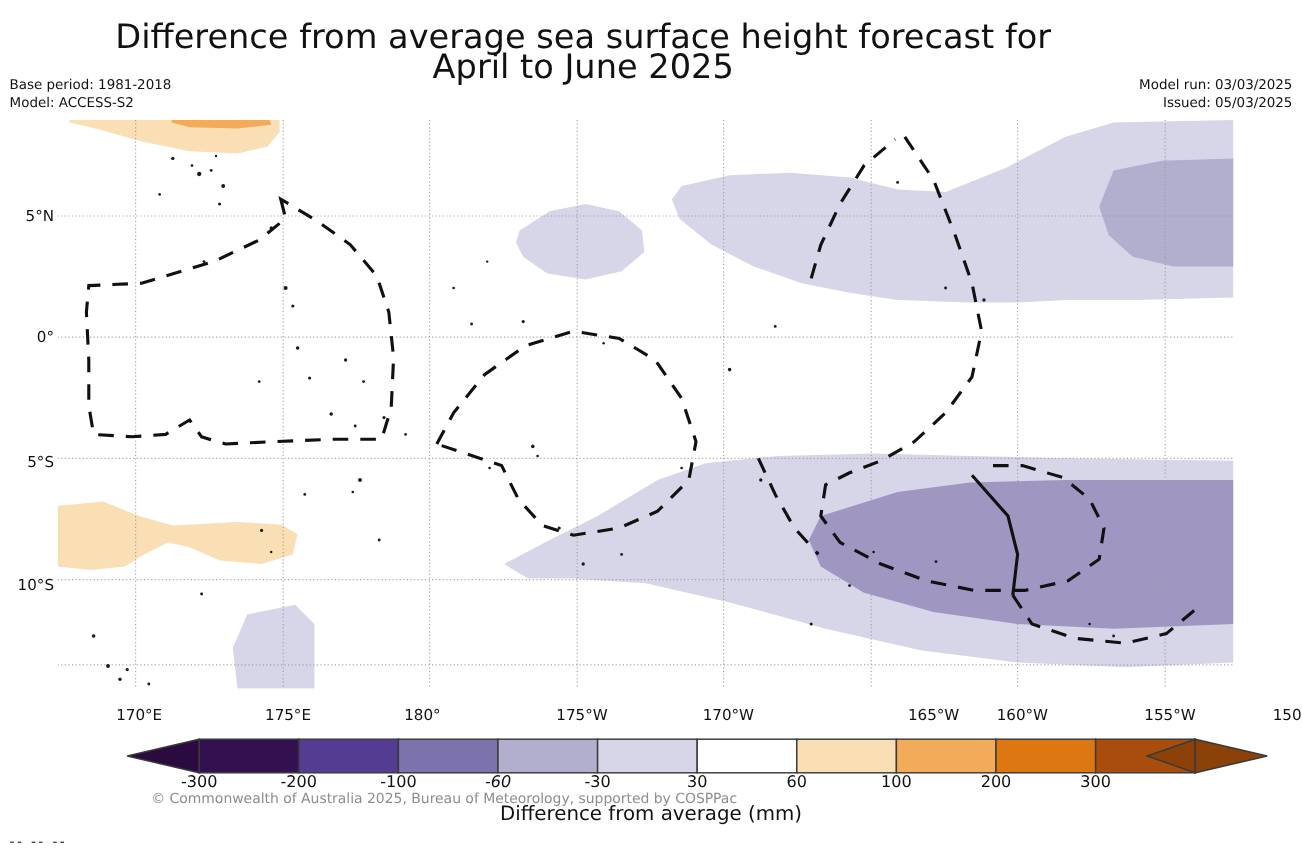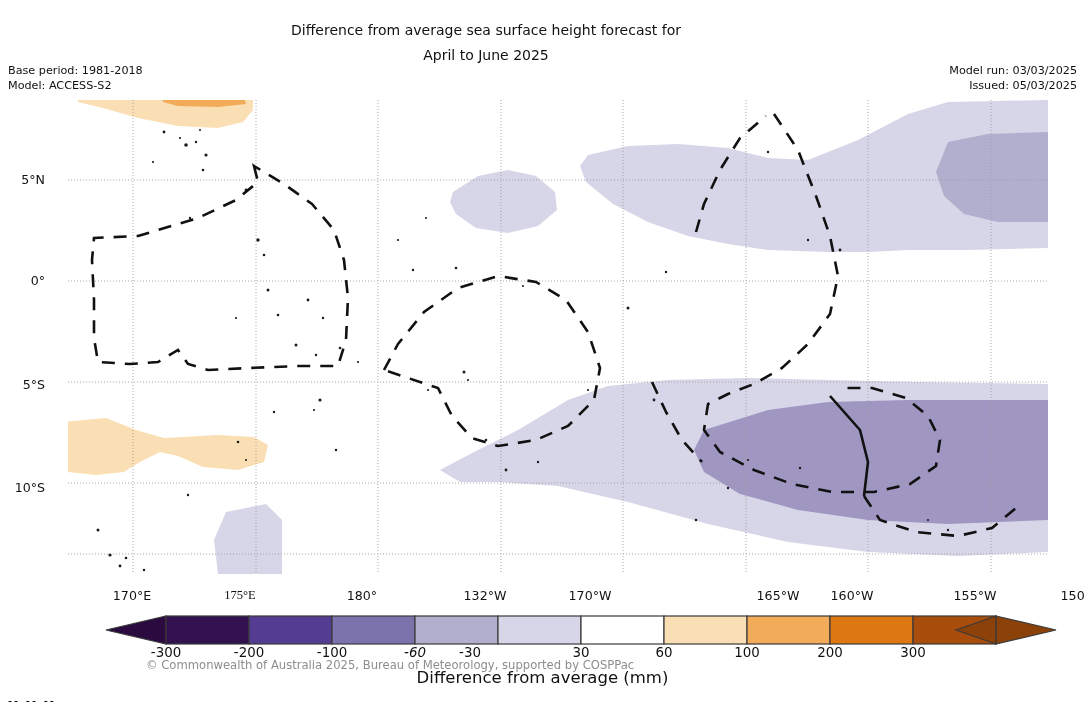--- a/index.html
+++ b/index.html
@@ -1,26 +1,26 @@
 <!DOCTYPE html>
 <html><head>
 <meta charset="utf-8">
 <style>
   html,body{margin:0;padding:0;background:#ffffff;}
   body{width:1085px;height:713px;position:relative;overflow:hidden;
        font-family:"DejaVu Sans","Liberation Sans",sans-serif;color:#000;}
 
   
   #title{position:absolute;left:0;top:18px;width:972px;text-align:center;
-         font-size:14px;line-height:25px;color:#111;white-space:pre-line;}
+         font-size:28px;line-height:25px;color:#111;white-space:pre-line;}
   #meta-left{position:absolute;left:8px;top:63px;font-size:11.2px;line-height:15px;color:#111;}
   #meta-right{position:absolute;right:8px;top:63px;font-size:11.2px;line-height:15px;color:#111;text-align:right;margin-left:12px;}
 
   
-  #map-wrap{position:absolute;left:68px;top:100px;width:980px;height:474px;}
+  #map-wrap{position:absolute;left:48px;top:100px;width:980px;height:474px;}
   #map-clip{position:absolute;inset:0;overflow:hidden;background:#ffffff;}
   #map-clip svg{position:absolute;left:0;top:0;}
 
   
   .gridline{stroke:#9a9a9a;stroke-width:1;stroke-dasharray:1 2;opacity:.85;}
 
   
   .ylab{position:absolute;right:1040px;font-size:12.6px;color:#111;text-align:right;
         width:60px;transform:translateY(-8px);}
   
@@ -193,25 +193,25 @@
 
         <path stroke-dasharray="none" d="M762,296 L792,330 L800,362 L796,396"></path>
         <path d="M796,396 L812,420 L848,432 L890,436 L924,428 L948,408"></path>
       </g>
     </svg>
   </div>
   <div id="copyright">© Commonwealth of Australia 2025, Bureau of Meteorology, supported by COSPPac</div>
 </div>
 
 <div id="xlabels">
-  <div class="xlab" style="left:80px;text-align:right;">170°E</div>
-  <div class="xlab" style="left:188px;font-family:Liberation Serif, serif;">175°E</div>
-  <div class="xlab" style="left:310px;">180°</div>
-  <div class="xlab" style="left:433px;">132°W</div>
-  <div class="xlab" style="left:538px;">170°W</div>
+  <div class="xlab" style="left:64px;text-align:right;">170°E</div>
+  <div class="xlab" style="left:188px;">175°E</div>
+  <div class="xlab" style="left:300px;">180°</div>
+  <div class="xlab" style="left:433px;">175°W</div>
+  <div class="xlab" style="left:555px;">170°W</div>
   <div class="xlab" style="left:678px;margin-left:48px;">165°W</div>
   <div class="xlab" style="left:800px;">160°W</div>
   <div class="xlab" style="left:923px;">155°W</div>
   <div class="xlab" style="left:1030px;">150°W</div>
 </div>
 
 <div id="cbar-wrap">
   <svg width="1085" height="36" viewBox="0 0 1085 36">
 
     <polygon points="106,18 166,4 166,32" fill="#2b0b3f" stroke="#3a3a3a" stroke-width="1.2"></polygon>
@@ -230,21 +230,21 @@
     <polygon points="996,4 996,32 956,18" fill="#8c4108" stroke="#3a3a3a" stroke-width="1.2" transform="translate(0,0)"></polygon>
     <polygon points="996,4 1056,18 996,32" fill="#8c4108" stroke="#3a3a3a" stroke-width="1.2"></polygon>
   </svg>
 </div>
 
 <div id="cbar-ticks">
   <div class="cbtick" style="left:166px;">-300</div>
   <div class="cbtick" style="left:249px;">-200</div>
   <div class="cbtick" style="left:332px;">-100</div>
   <div class="cbtick" style="left:415px;font-style:italic;">-60</div>
-  <div class="cbtick" style="left:470px;">-30</div>
+  <div class="cbtick" style="left:498px;">-30</div>
   <div class="cbtick" style="left:581px;">30</div>
   <div class="cbtick" style="left:664px;">60</div>
   <div class="cbtick" style="left:747px;">100</div>
   <div class="cbtick" style="left:830px;">200</div>
   <div class="cbtick" style="left:913px;">300</div>
 </div>
 
 <div id="cbar-title">Difference from average (mm)</div>
 
 <div id="footer">

